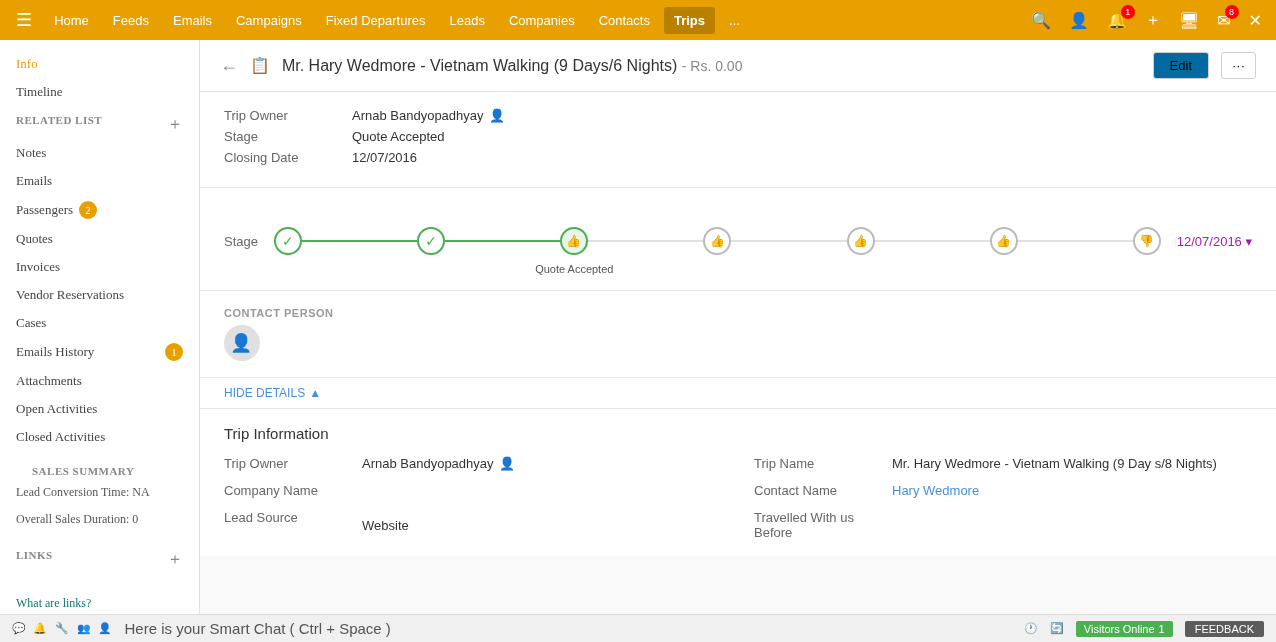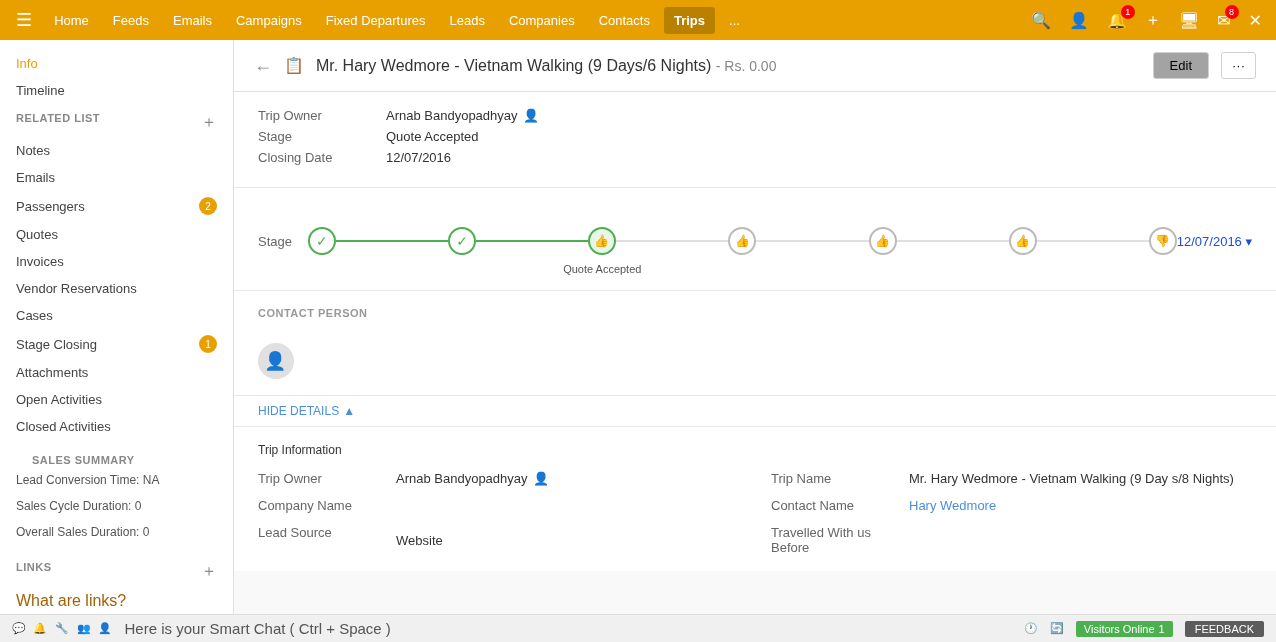--- a/index.html
+++ b/index.html
@@ -27,26 +27,27 @@
     .nav-spacer { flex: 1; }
     .nav-icons { display: flex; align-items: center; gap: 6px; }
     .nav-icon-btn { color: #fff; font-size: 16px; padding: 4px 6px; cursor: pointer; position: relative; }
     .nav-badge { position: absolute; top: -2px; right: -2px; background: red; color: #fff; font-size: 9px; border-radius: 50%; width: 14px; height: 14px; display: flex; align-items: center; justify-content: center; }
 
     
     .layout { display: flex; height: calc(642px - 40px - 28px); }
 
     
     .sidebar {
-      width: 234px;
+      width: 200px;
       background: #fff;
       border-right: 1px solid #e0e0e0;
       overflow-y: auto;
       padding: 10px 0;
       flex-shrink: 0;
+      font-family: Liberation Serif, serif;
     }
     .sidebar-section-title {
       font-size: 11px;
       font-weight: 600;
       color: #888;
       padding: 8px 16px 4px;
       text-transform: uppercase;
       letter-spacing: 0.5px;
     }
     .sidebar-item {
@@ -107,21 +108,21 @@
       gap: 12px;
     }
     .page-header-title {
       font-size: 16px;
       font-weight: 500;
       color: #333;
       flex: 1;
     }
     .page-header-price { color: #888; font-size: 14px; }
     .btn-edit {
-      background: #a3a3a3;
+      background: #0369a1;
       border: 1px solid #d0d0d0;
       padding: 5px 16px;
       border-radius: 3px;
       cursor: pointer;
       font-size: 13px;
     }
     .btn-more {
       background: #fff;
       border: 1px solid #d0d0d0;
       padding: 5px 10px;
@@ -209,35 +210,35 @@
     .stage-spacer.completed { background: #4caf50; }
     .stage-name-below {
       position: absolute;
       top: 36px;
       left: 50%;
       transform: translateX(-50%);
       font-size: 11px;
       color: #555;
       white-space: nowrap;
     }
-    .stage-date { font-size: 13px; color: #1d4ed8; cursor: pointer; }
+    .stage-date { font-size: 13px; color: #a21caf; margin-left: 16px; cursor: pointer; }
 
     
     .contact-section {
       background: #fff;
       padding: 16px 24px;
       border-bottom: 1px solid #e8e8e8;
     }
     .section-title {
       font-size: 11px;
       font-weight: 600;
       color: #999;
       text-transform: uppercase;
       letter-spacing: 0.5px;
-      margin-bottom: 24px;
+      margin-bottom: 6px;
     }
     .contact-card {
       display: flex;
       gap: 12px;
       align-items: flex-start;
     }
     .contact-avatar {
       width: 36px;
       height: 36px;
       border-radius: 50%;
@@ -264,21 +265,21 @@
       display: flex;
       align-items: center;
       gap: 4px;
     }
 
     
     .trip-info-section {
       background: #fff;
       padding: 16px 24px;
     }
-    .trip-info-title { font-size: 12px; font-weight: 500; color: #333; margin-bottom: 14px; }
+    .trip-info-title { font-size: 15px; font-weight: 500; color: #333; margin-bottom: 14px; }
     .trip-info-grid {
       display: grid;
       grid-template-columns: 1fr 1fr;
       gap: 12px 32px;
     }
     .trip-info-field { display: flex; gap: 8px; }
     .trip-info-label { width: 130px; color: #666; font-size: 13px; flex-shrink: 0; }
     .trip-info-value { color: #333; font-size: 13px; flex: 1; display: flex; align-items: center; gap: 6px; }
     .trip-info-value.link { color: #4a90d9; cursor: pointer; }
 
@@ -347,68 +348,65 @@
       <span class="title">RELATED LIST</span>
       <span class="sidebar-add-btn">＋</span>
     </div>
 
     <div class="sidebar-item">
       <span>Notes</span>
     </div>
     <div class="sidebar-item">
       <span>Emails</span>
     </div>
-    <div class="sidebar-item" style="justify-content: space-between;">
+    <div class="sidebar-item" style="">
       <span>Passengers</span>
       <span class="sidebar-badge">2</span>
     </div>
     <div class="sidebar-item">
       <span>Quotes</span>
     </div>
     <div class="sidebar-item">
       <span>Invoices</span>
     </div>
     <div class="sidebar-item">
       <span>Vendor Reservations</span>
     </div>
     <div class="sidebar-item">
       <span>Cases</span>
     </div>
     <div class="sidebar-item" style="justify-content: space-between;">
-      <span>Stage Closing</span>
+      <span>Emails History</span>
       <span class="sidebar-badge">1</span>
     </div>
     <div class="sidebar-item">
       <span>Attachments</span>
     </div>
     <div class="sidebar-item">
       <span>Open Activities</span>
     </div>
     <div class="sidebar-item">
       <span>Closed Activities</span>
     </div>
 
     <div style="margin-top: 12px; padding: 0 16px;">
       <span class="sidebar-section-title">SALES SUMMARY</span>
     </div>
     <div class="sidebar-item" style="font-size:12px; color:#555;">
       <span>Lead Conversion Time: NA</span>
-    </div>
-    <div class="sidebar-item" style="font-size:12px; color:#555;">
-      <span>Sales Cycle Duration: 0</span>
     </div>
     <div class="sidebar-item" style="font-size:12px; color:#555;">
       <span>Overall Sales Duration: 0</span>
     </div>
 
     <div class="sidebar-section-header" style="margin-top:8px;">
       <span class="title">LINKS</span>
       <span class="sidebar-add-btn">＋</span>
     </div>
-    <div class="sidebar-item" style="color:#a16207; font-size:16px;">
+    <div class="sidebar-item" style="color:#0f766e; font-size:12px;margin-top:16px;">
       <span>What are links?</span>
     </div>
   </div>
 
   <div class="main-content">
 
     <div class="page-header">
       <span class="back-btn">←</span>
       <span class="trip-icon">📋</span>
       <span class="page-header-title">

